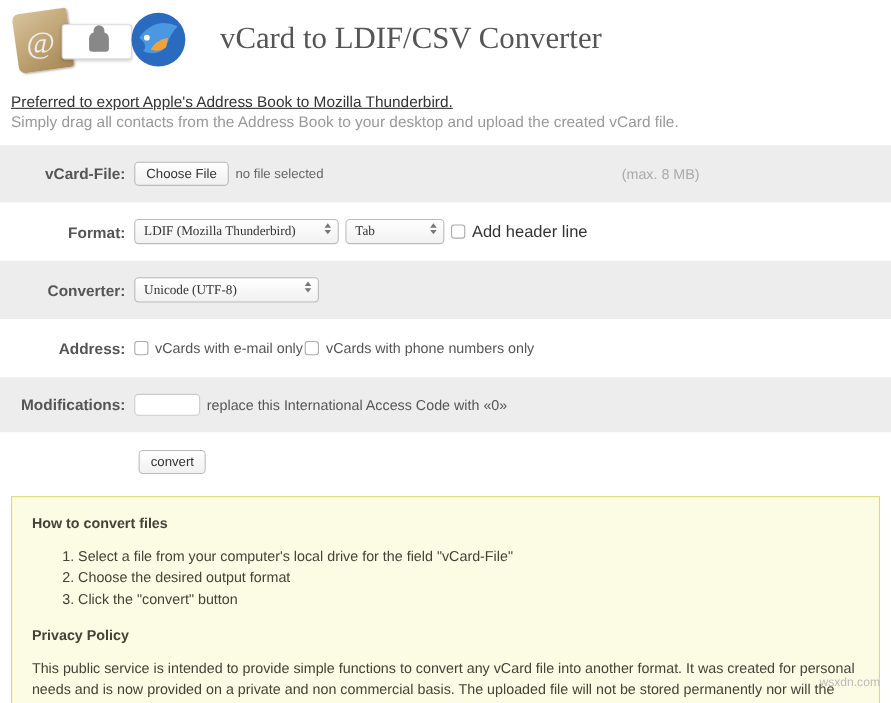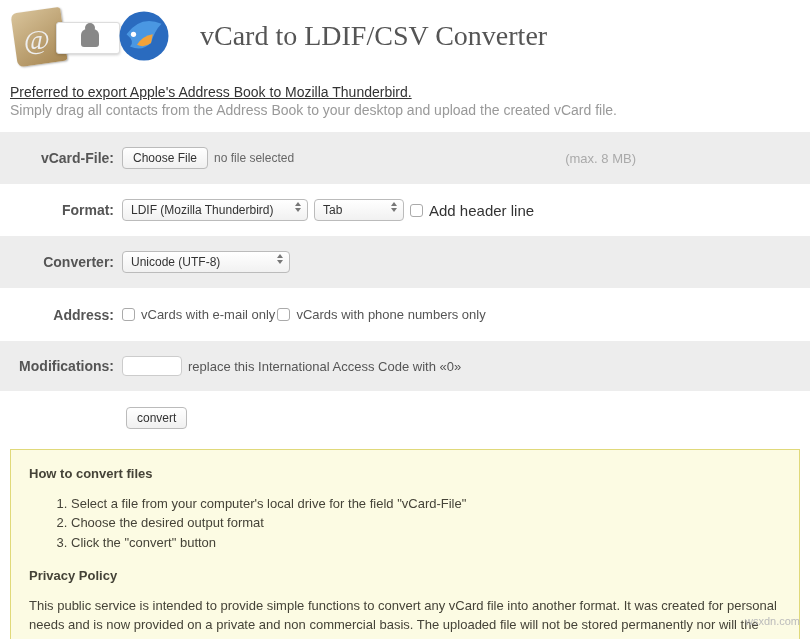--- a/index.html
+++ b/index.html
@@ -70,20 +70,21 @@
     background: linear-gradient(#ffffff,#f1f1f1);
     border: 1px solid #bbb;
     border-radius: 4px;
     padding: 3px 22px 3px 8px;
     font-size: 12px;
     color: #333;
     position: relative;
     display: inline-flex;
     align-items: flex-end;
     cursor: pointer;
+    font-family: Liberation Serif, serif;
   }
   .sel::after {
     content: "";
     position: absolute;
     right: 6px;
     top: 50%;
     transform: translateY(-50%);
     width: 0; height: 0;
     border-left: 3px solid transparent;
     border-right: 3px solid transparent;

